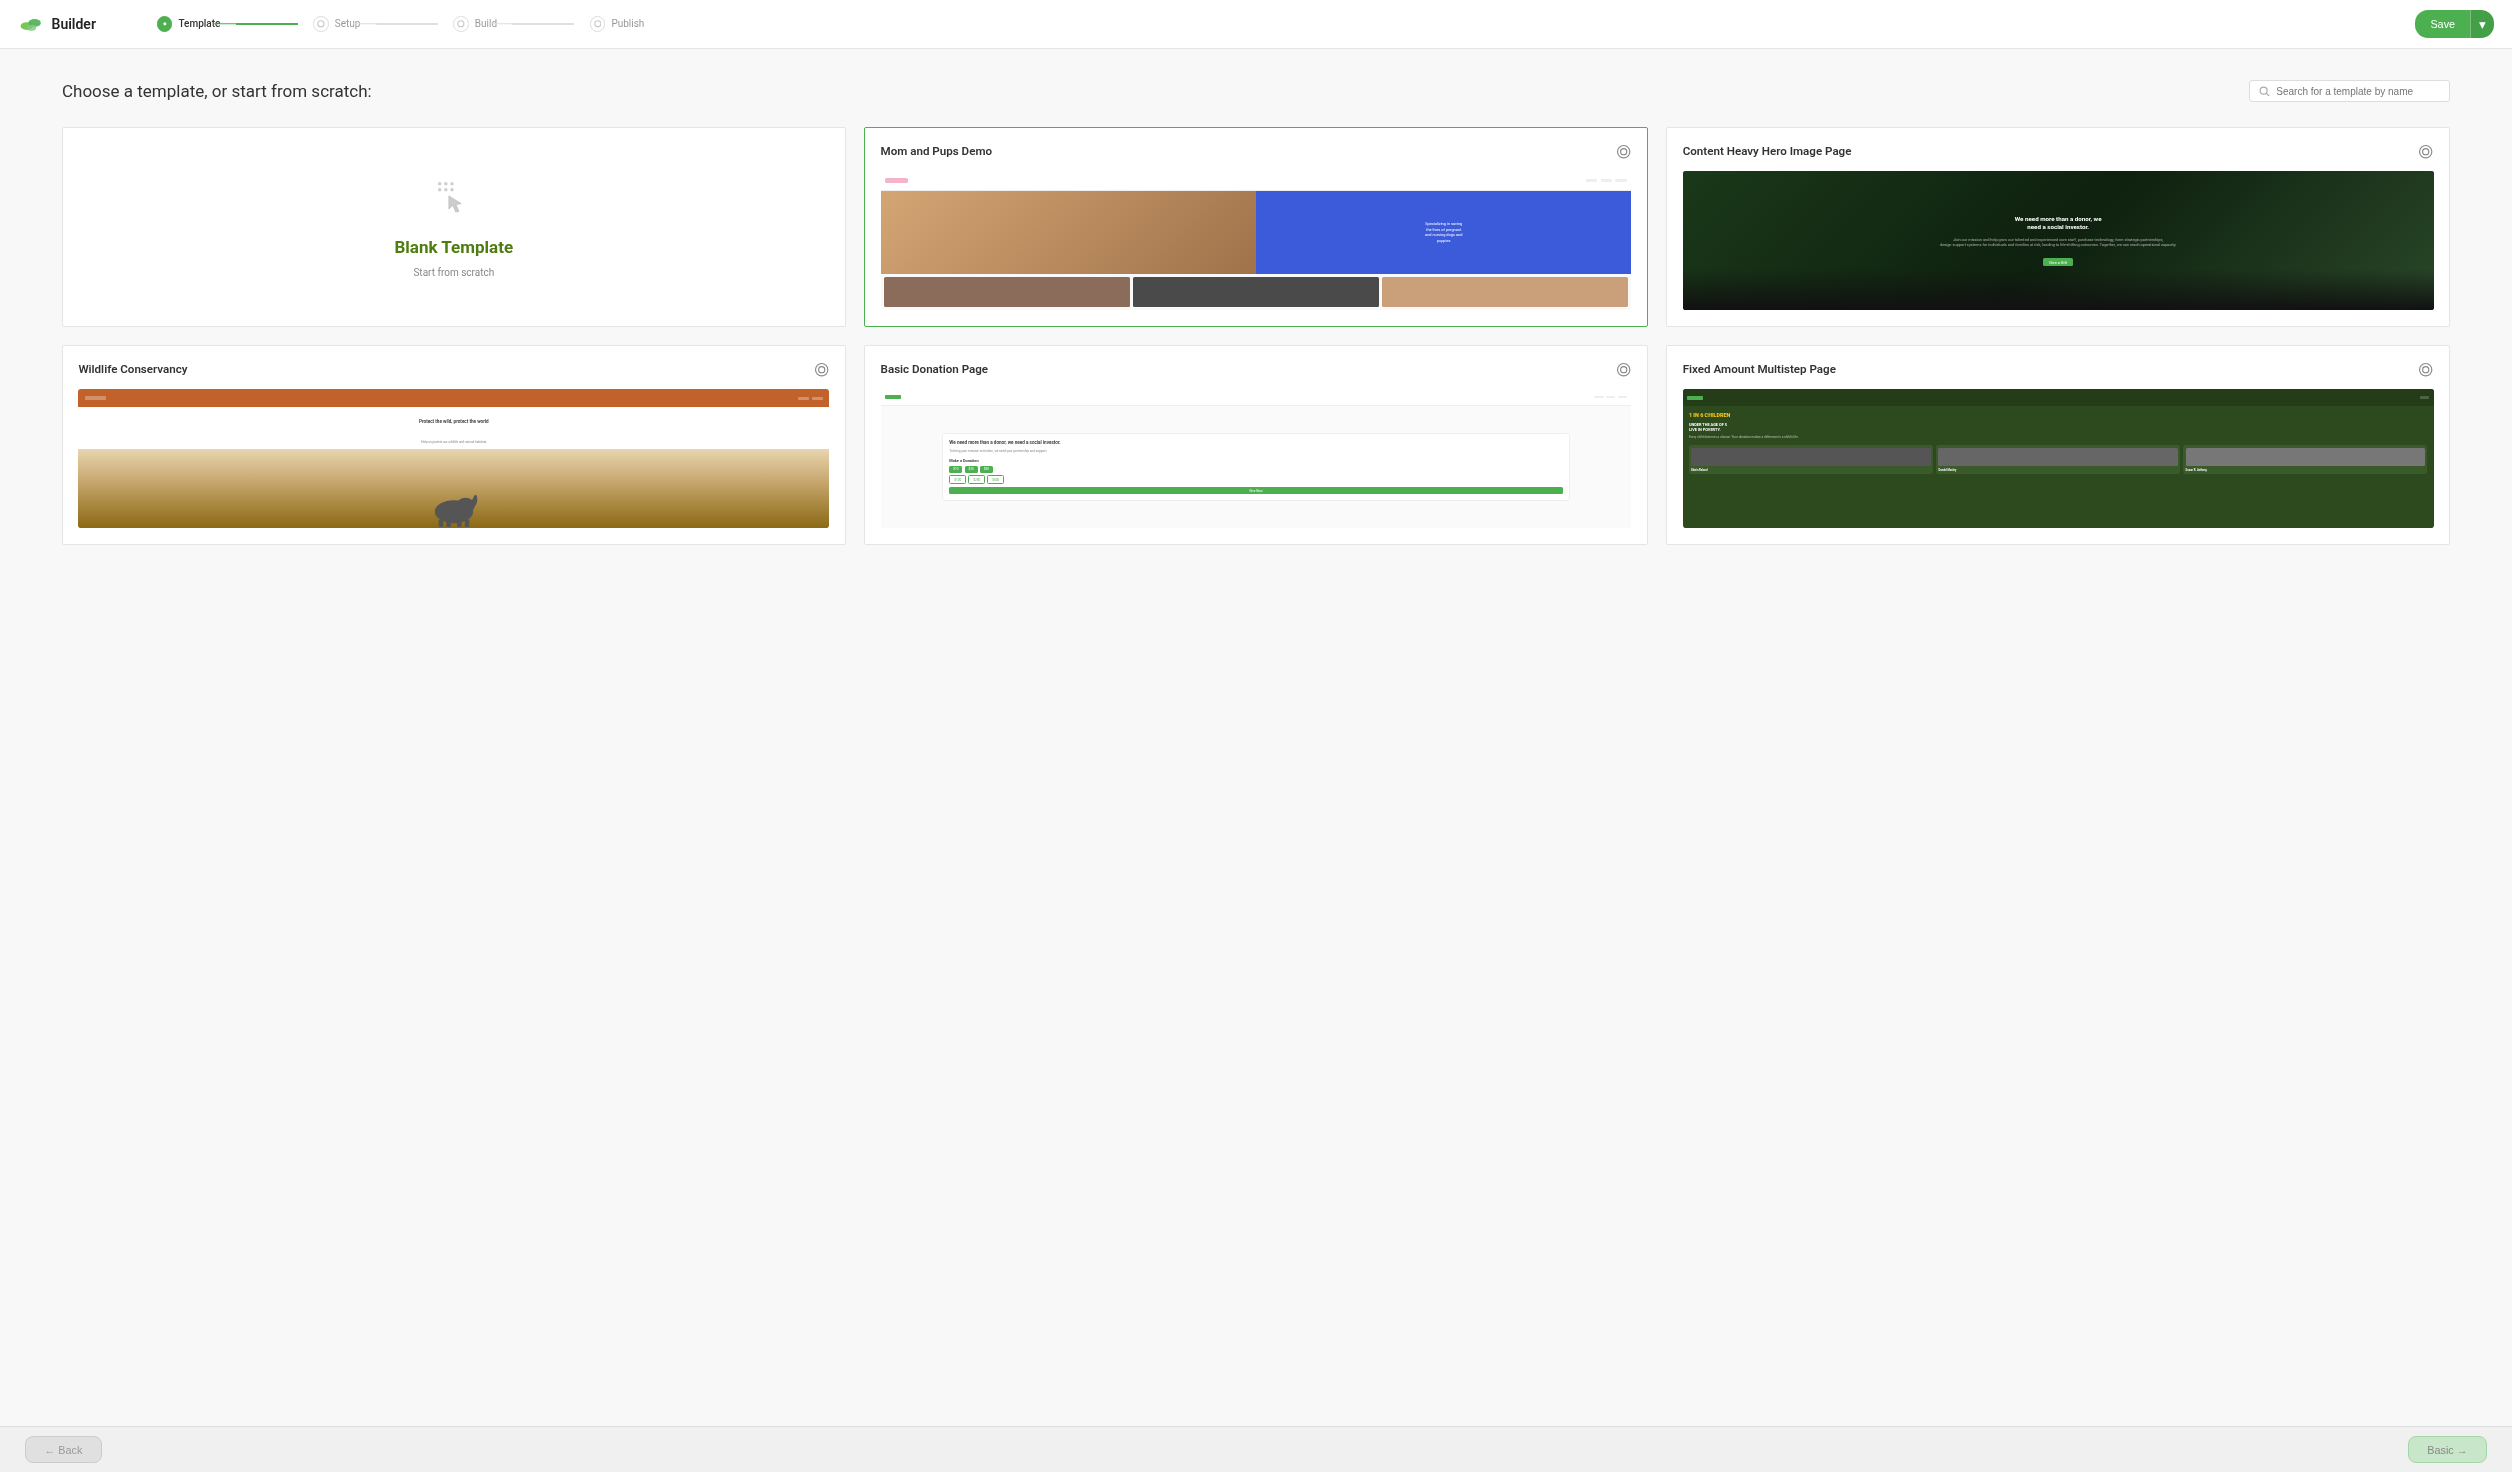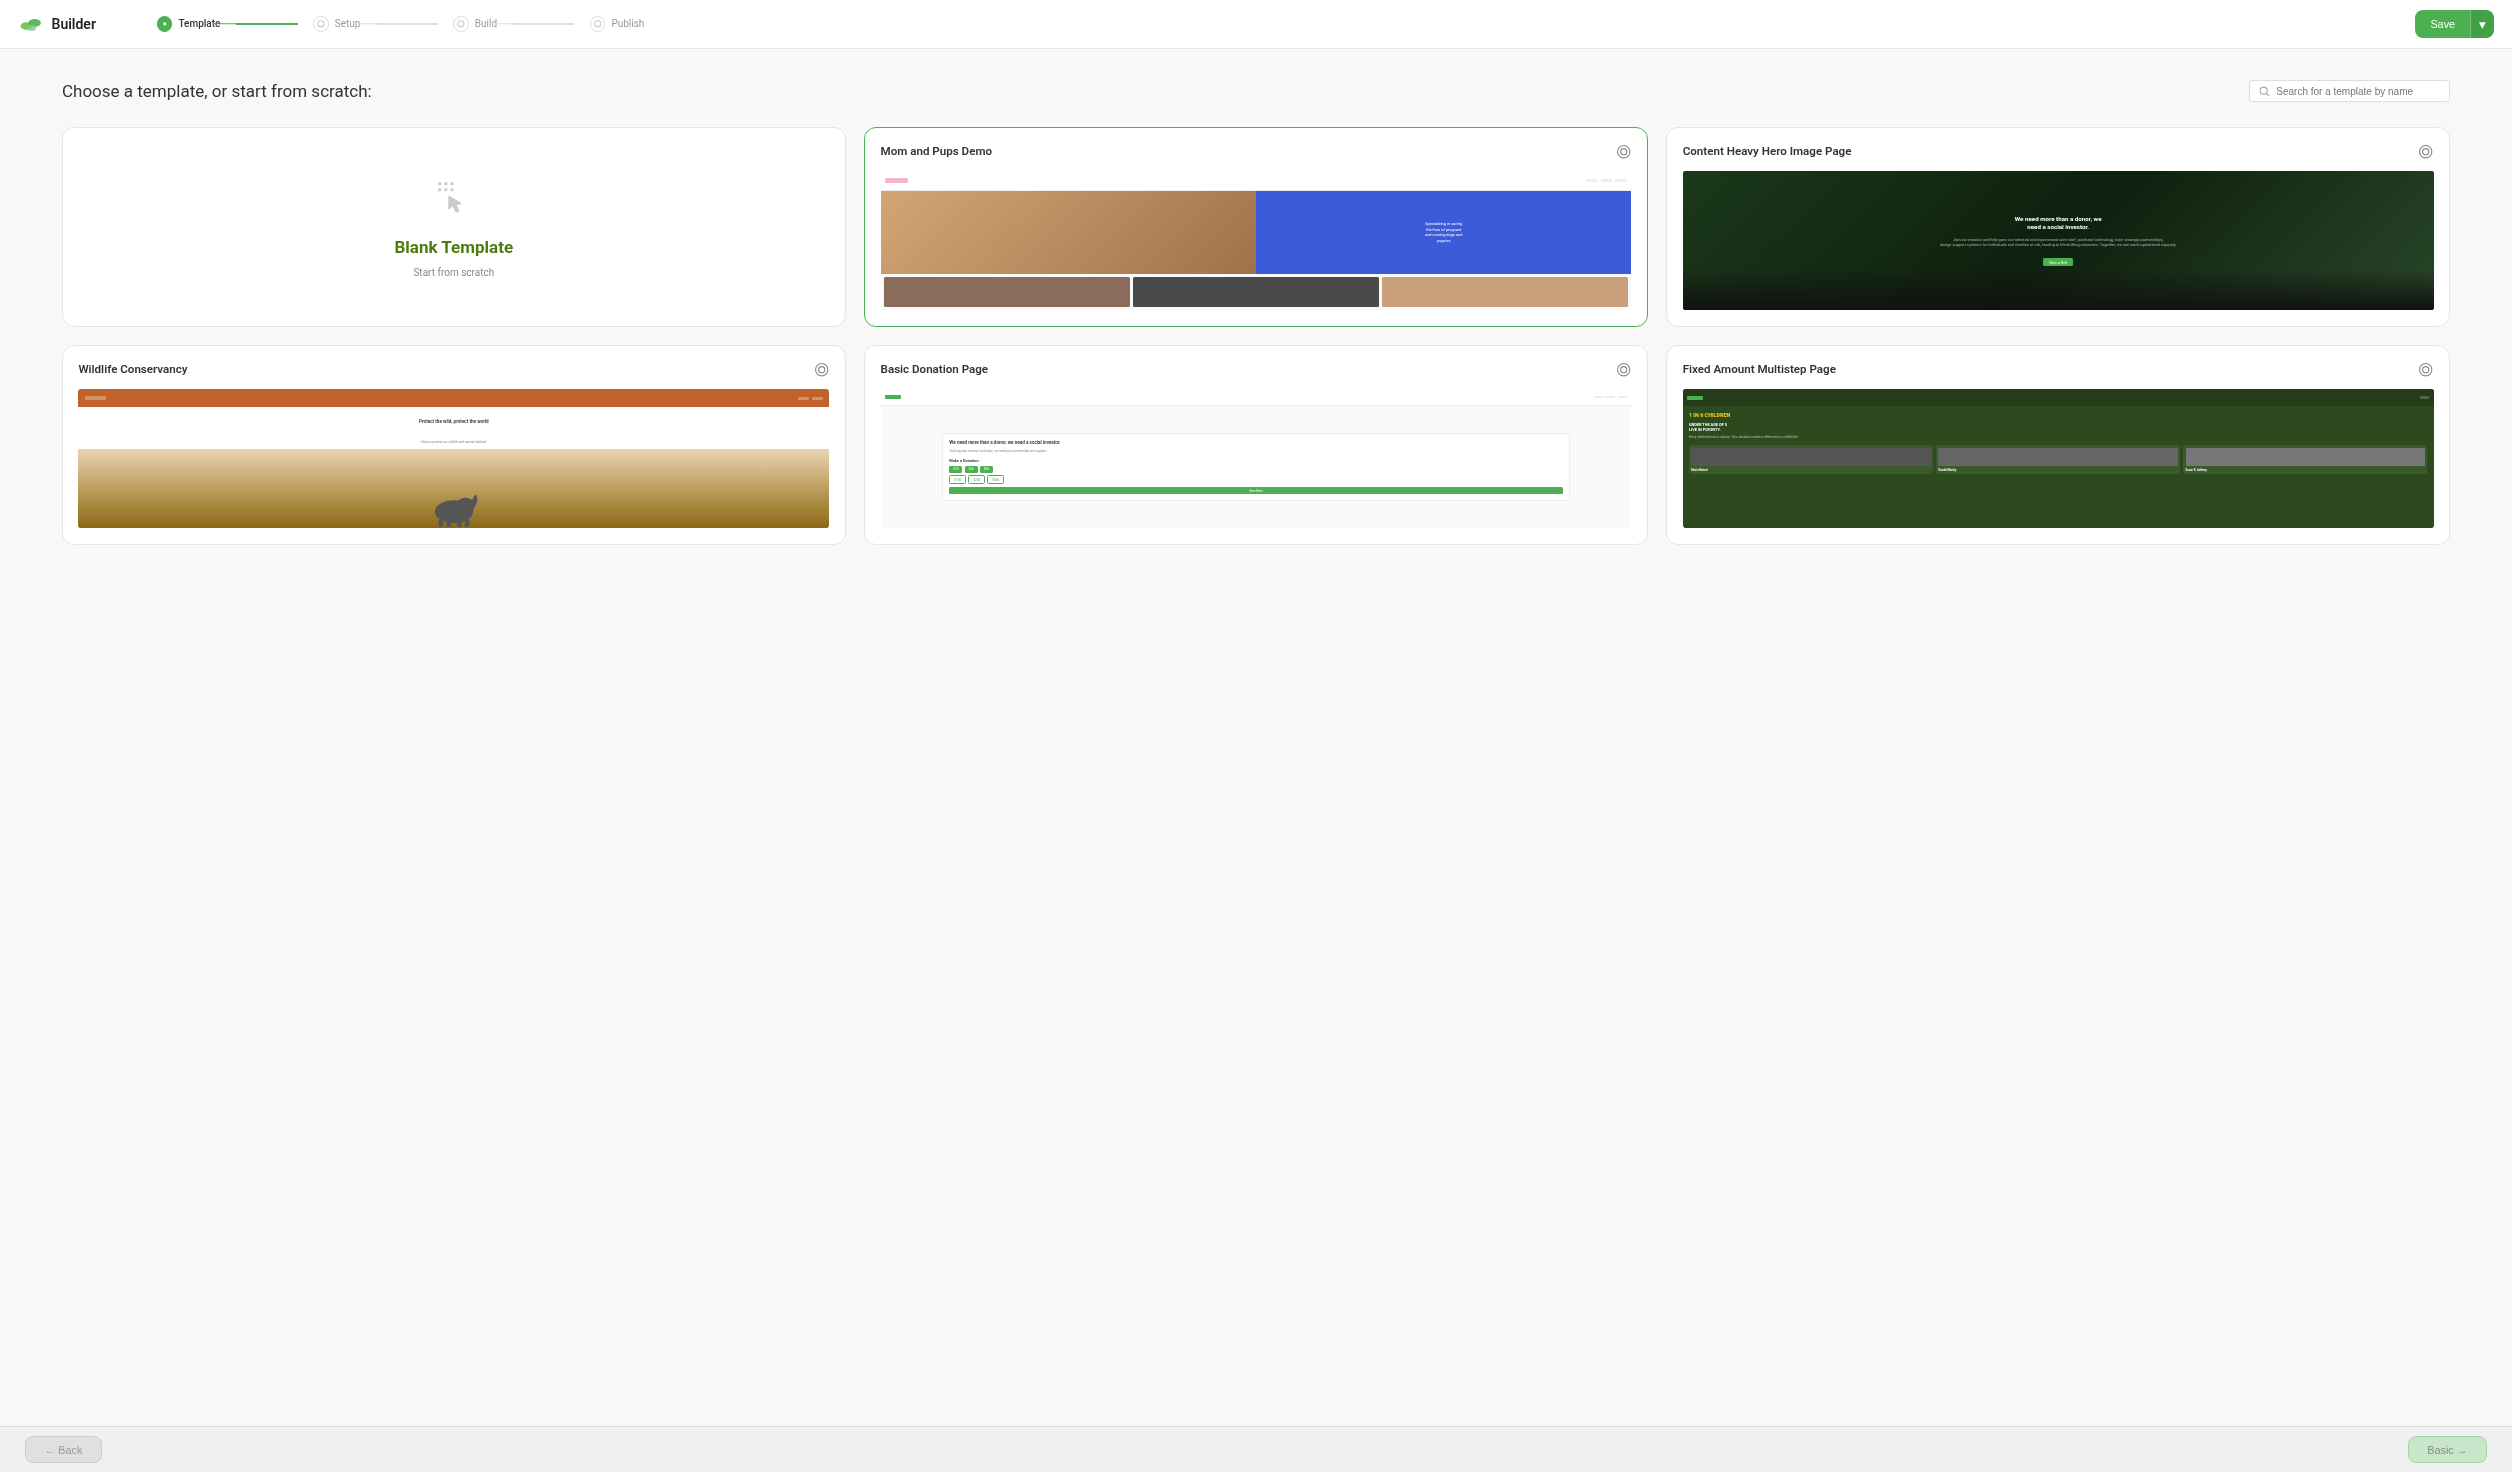--- a/index.html
+++ b/index.html
@@ -85,21 +85,21 @@
 
     
     .header-actions {
       margin-left: auto;
       display: flex;
       align-items: center;
     }
     .save-btn-group {
       display: flex;
       align-items: center;
-      border-radius: 8px;
+      border-radius: 13px;
       overflow: hidden;
     }
     .save-btn {
       background: #4caf50;
       color: #fff;
       border: none;
       padding: 6.2px 15.4px;
       font-size: 10.8px;
       font-weight: 500;
       cursor: pointer;
@@ -158,21 +158,21 @@
 
     
     .template-grid {
       display: grid;
       grid-template-columns: repeat(3, 1fr);
       gap: 18.5px;
     }
     .template-card {
       background: #fff;
       border: 0.8px solid #e5e5e5;
-      border-radius: 12px;
+      border-radius: 2px;
       overflow: hidden;
       cursor: pointer;
       transition: border-color 0.2s;
       padding: 15.4px;
     }
     .template-card.selected {
       border: 1.5px solid #4caf50;
     }
     .template-card.blank {
       display: flex;

